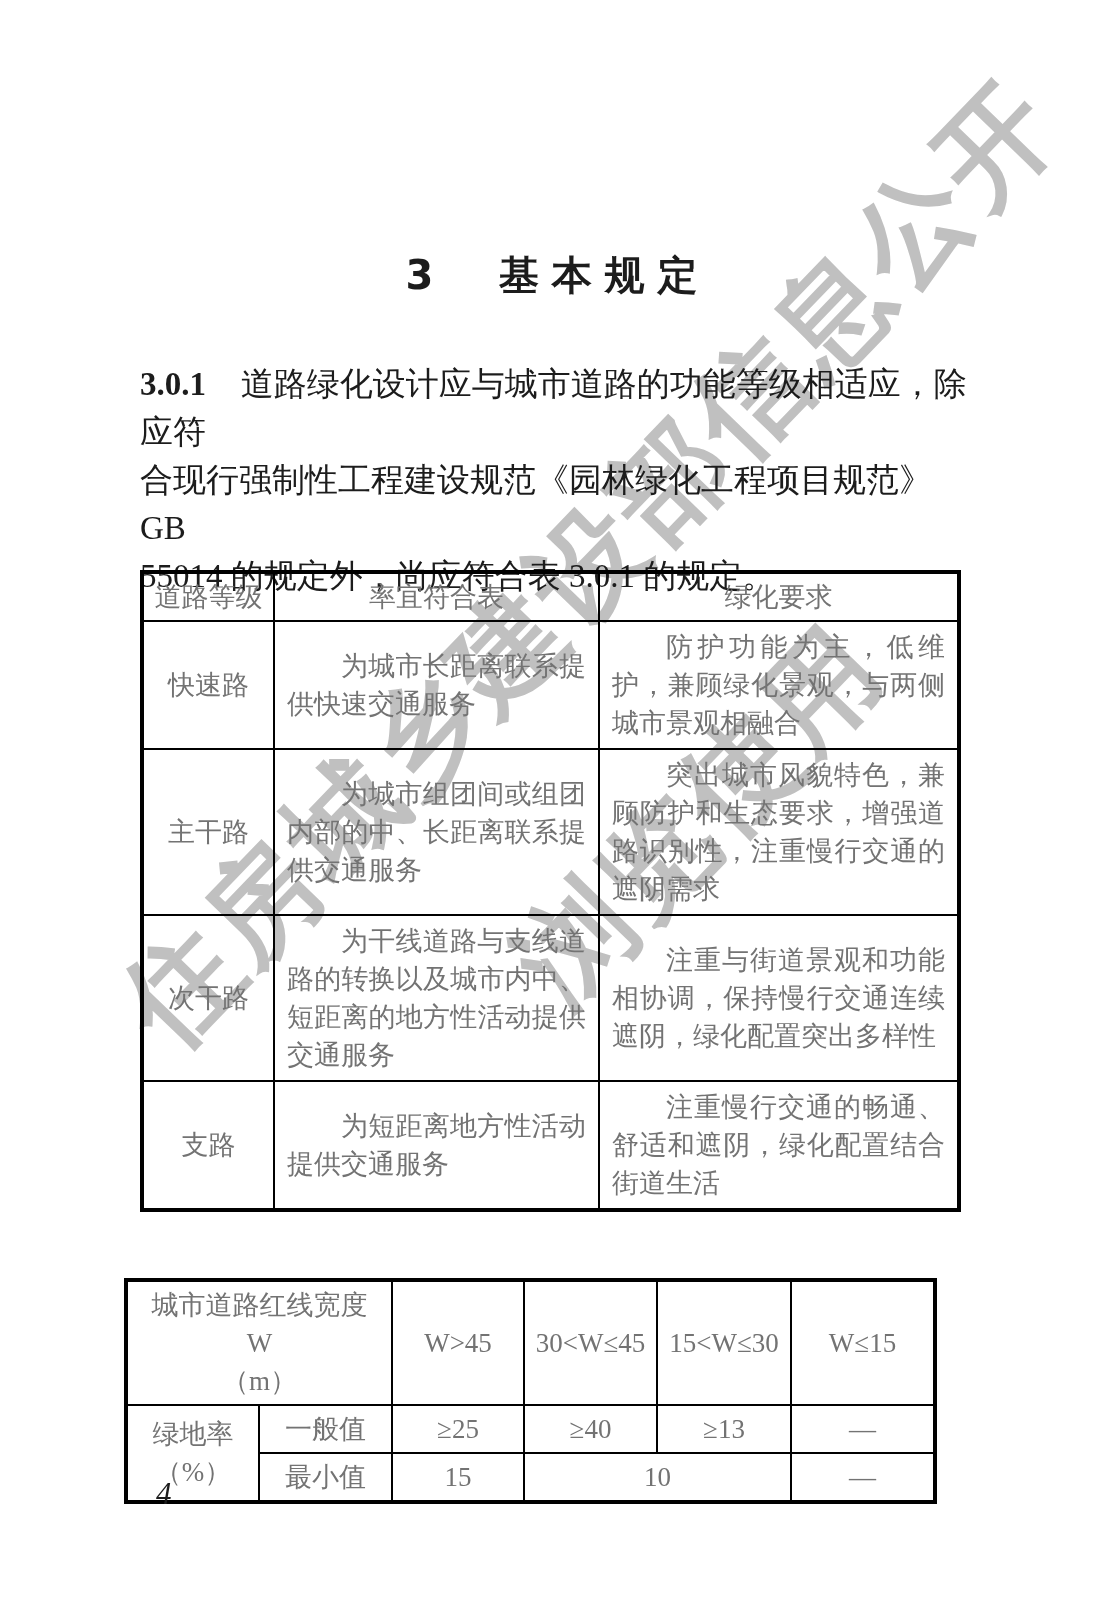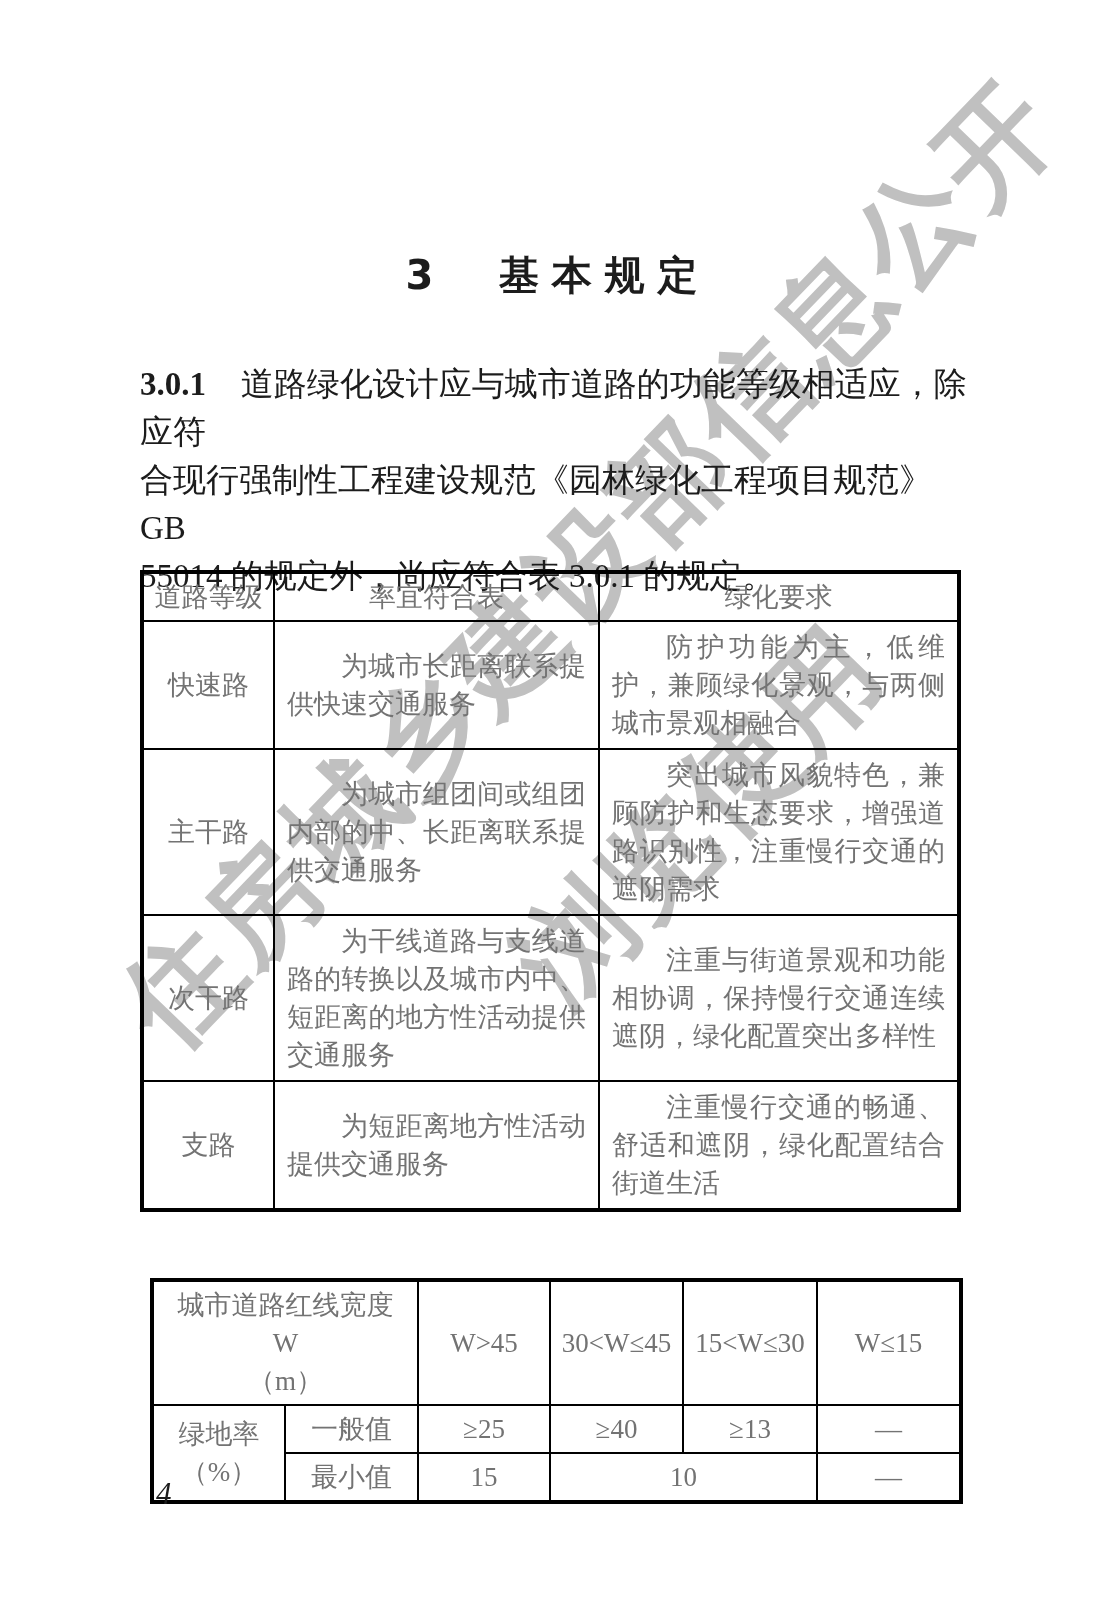--- a/index.html
+++ b/index.html
@@ -59,21 +59,21 @@
     border-collapse:collapse;
     table-layout:fixed;
     font-size:27px;
     line-height:38px;
     color:#737373;
   }
   table, td, th { border:2px solid #000; }
   table { border-width:4px; }
   th { font-weight:normal; }
   .t1 { left:140px; top:570px; width:817px; }
-  .t2 { left:150px; top:1278px; width:808px; }
+  .t2 { left:124px; top:1278px; width:808px; }
   td, th { padding:4px 10px; text-align:center; vertical-align:middle; }
   .indent {
     text-align:justify;
     text-indent:2em;
     padding:6px 12px;
   }
   .pre { white-space:pre-line; }
   .page-number {
     position:absolute; left:156px; top:1476px;
     font-style:italic; font-size:31px;

